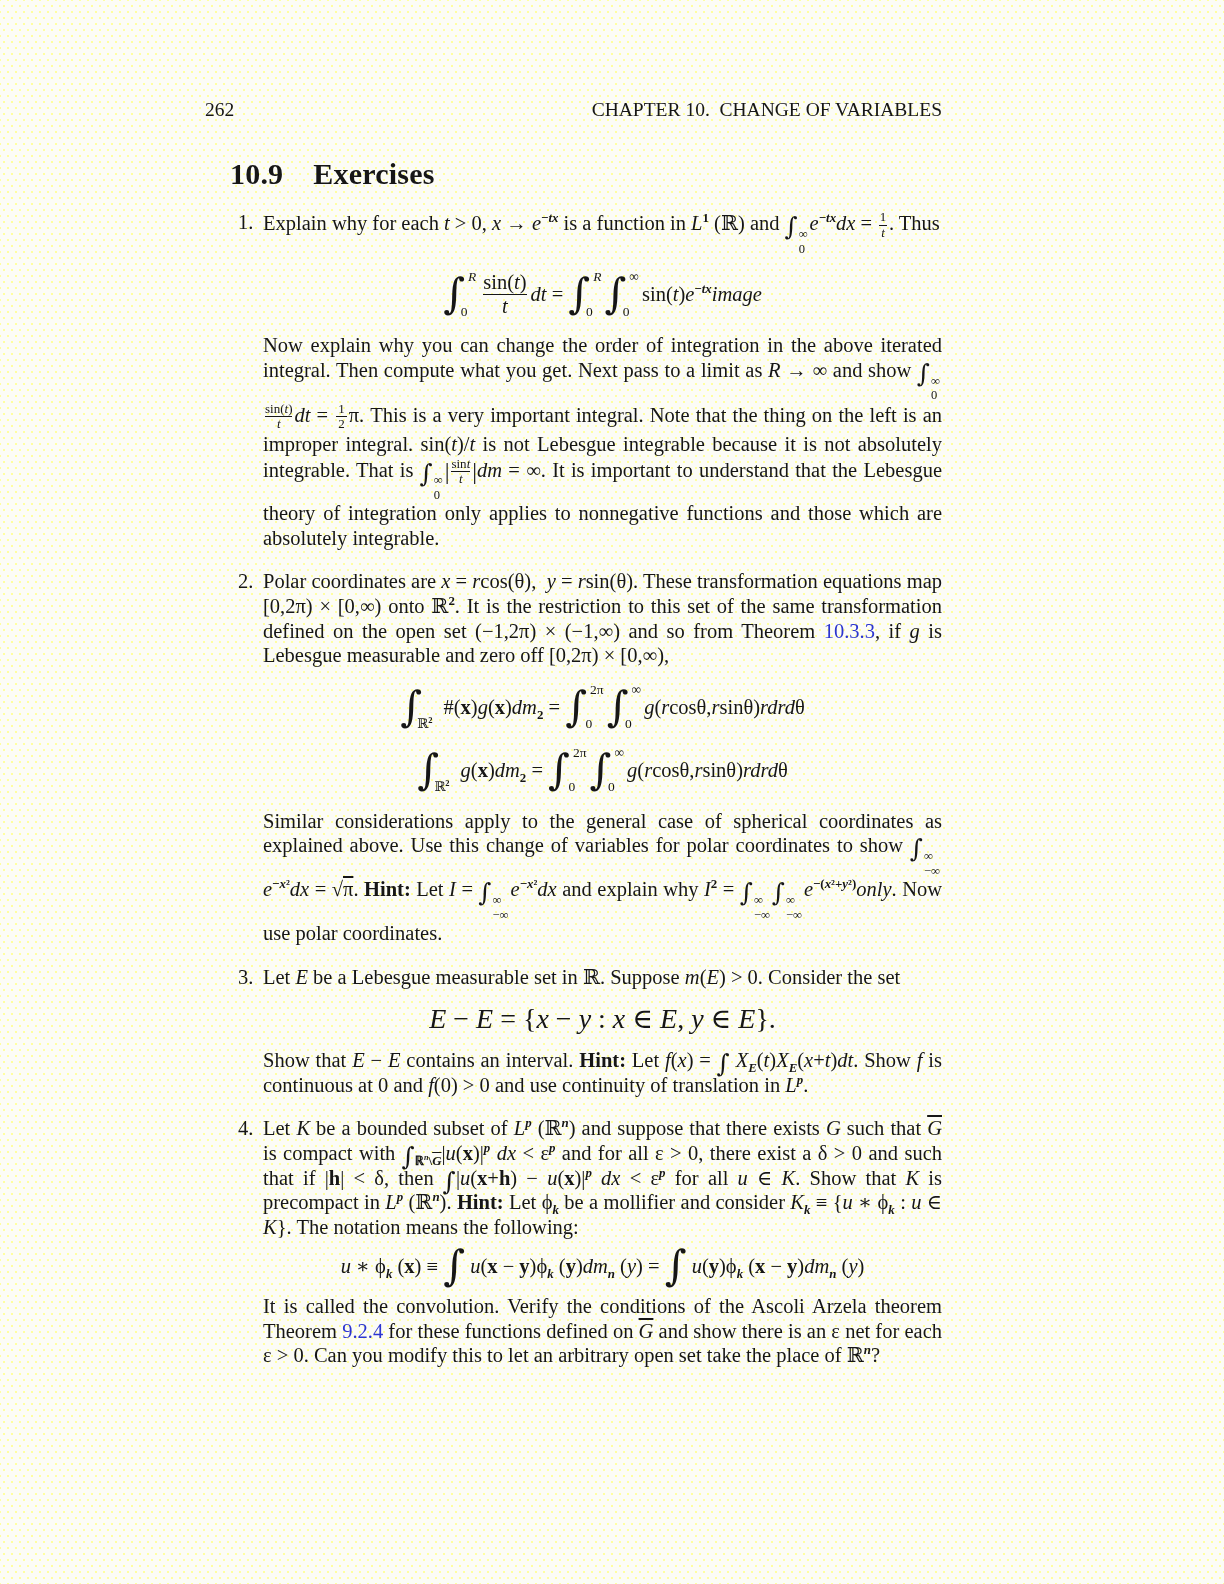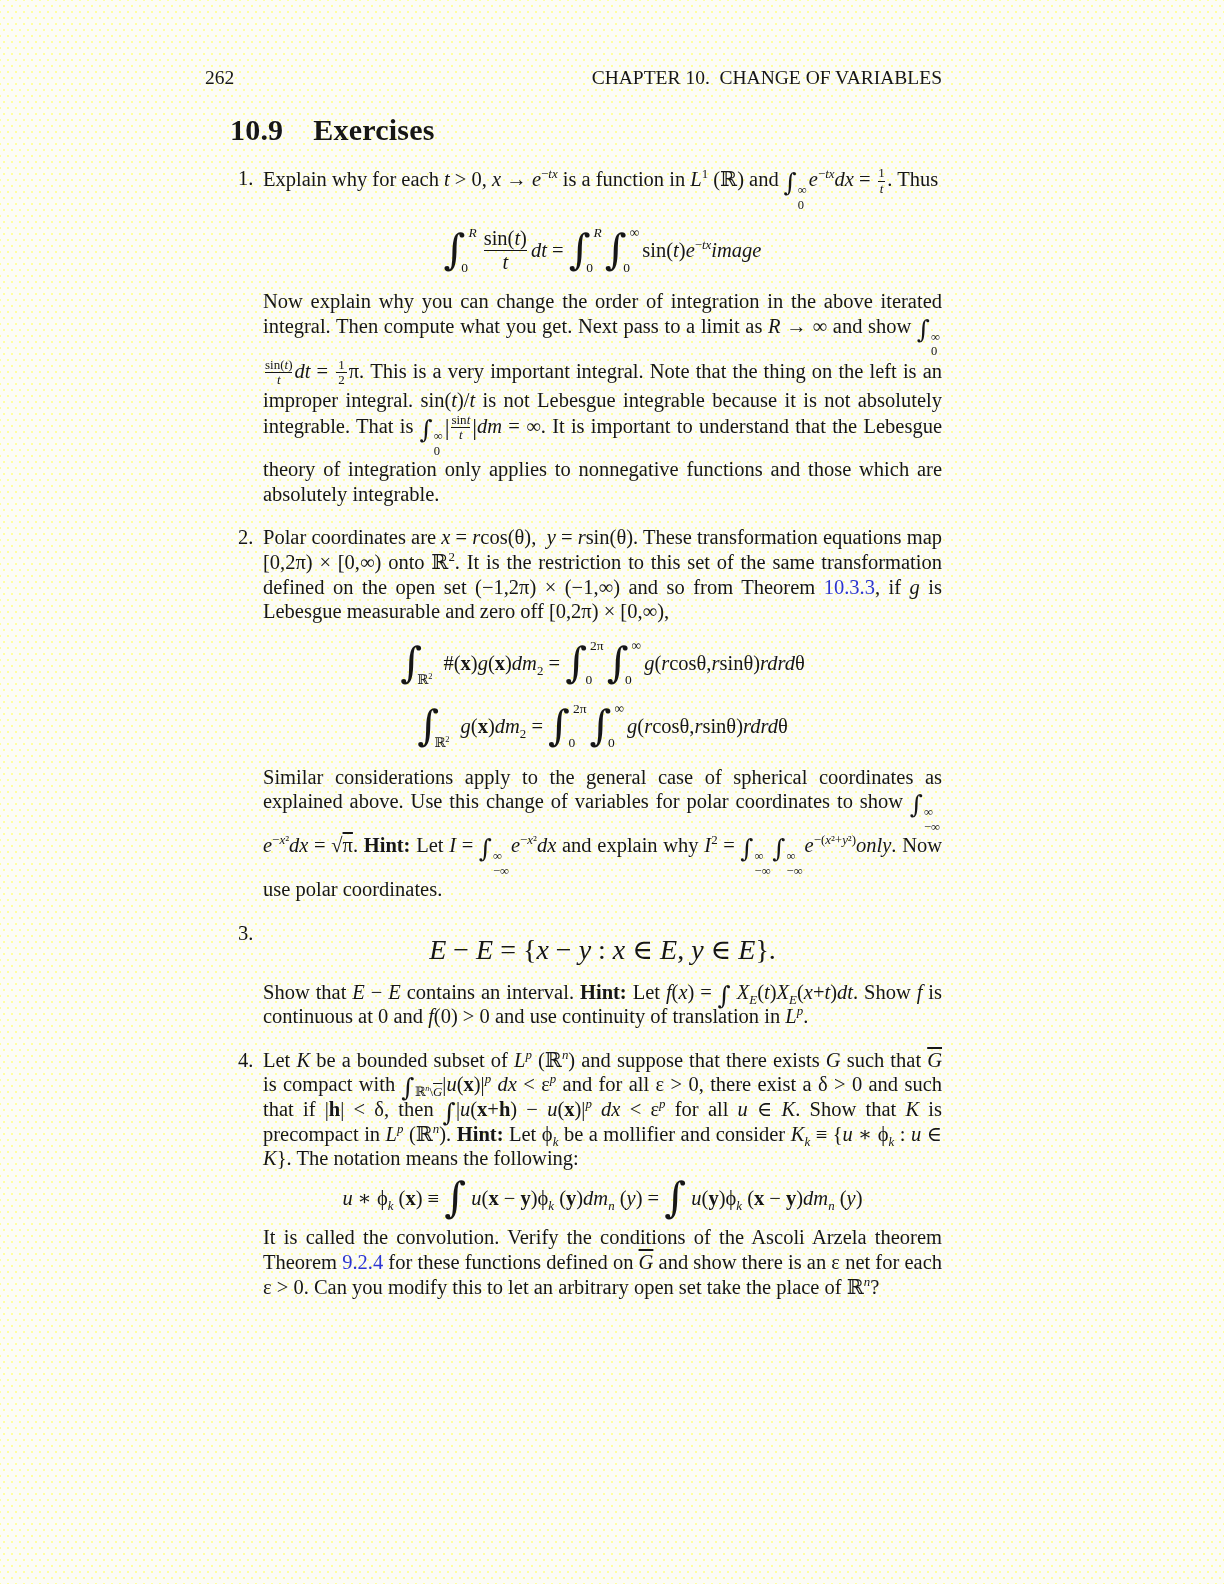--- a/index.html
+++ b/index.html
@@ -7,23 +7,23 @@
     position:relative; width:1224px; height:1584px; overflow:hidden;
     background-color:#fcfcf6;
     background-image:
       radial-gradient(circle, var(--dot,#ffffa0) 1px, rgba(255,255,255,0) 1.4px),
       radial-gradient(circle, var(--dot,#ffffa0) 1px, rgba(255,255,255,0) 1.4px);
     background-size:8px 12px, 8px 12px;
     background-position:0 0, 4px 6px;
     font-family:"Liberation Serif","DejaVu Serif",serif;
     color:var(--ink,#161616);
   }
-  .content { position:absolute; left:205px; top:68px; width:737px; }
+  .content { position:absolute; left:205px; top:100px; width:737px; }
   .pagehead { display:flex; justify-content:space-between; font-size:19.5px; line-height:1.05; }
-  .secttitle { margin:25px 0 0 25px; font-size:30px; font-weight:bold; letter-spacing:0.2px; }
+  .secttitle { margin:37px 0 0 25px; font-size:30px; font-weight:bold; letter-spacing:0.2px; }
   .secttitle .gap { display:inline-block; width:30px; }
   .item { display:flex; margin-top:19px; }
   .inum { width:25px; margin-left:33px; flex:none; font-size:20.5px; line-height:24.6px; }
   .ibody { width:679px; font-size:20.5px; line-height:24.6px; text-align:justify; }
   .ibody p { margin:0; }
   .disp { text-align:center; margin:15px 0 15px; line-height:1; white-space:nowrap; }
   .disp3 { text-align:center; margin:17px 0 17px; font-size:28px; }
   
   .bint { font-family:"DejaVu Serif",serif; font-size:42px; line-height:0; vertical-align:middle; }
   .blims { display:inline-flex; flex-direction:column; justify-content:space-between;
@@ -36,21 +36,21 @@
   .frac { display:inline-flex; flex-direction:column; align-items:center; vertical-align:middle;
           font-size:20.5px; line-height:1.12; margin:0 4px; }
   .frac .den { border-top:1.3px solid currentColor; padding:0 3px; align-self:stretch; text-align:center; }
   .sfrac { display:inline-flex; flex-direction:column; align-items:center; vertical-align:middle;
            font-size:13px; line-height:1.12; margin:0 2px; }
   .sfrac .den { border-top:1px solid currentColor; padding:0 2px; align-self:stretch; text-align:center; }
   .eqtxt { font-size:20.5px; vertical-align:middle; line-height:1.2; }
   .tb { font-size:24px; vertical-align:-2px; }
   .ol { text-decoration:overline; }
   .link { color:var(--link,#2c35cf); }
-  sup,sub { font-size:63%; line-height:0; }
+  sup,sub { font-size:63%; line-height:0;font-weight:bold; }
   .page b { font-weight:bold; }
 </style>
 </head>
 <body>
 
 <div class="page" style="--link: #2c35cf; --ink: #161616; --dot: #ffffa0; background-color: rgb(252, 252, 246);">
   <div class="content">
 
     <div class="pagehead">
       <span>262</span>
@@ -137,20 +137,21 @@
             </span><span class="ii">∫</span><span class="stk">
               <span>∞</span>
               <span>−∞</span>
             </span><i>e</i><sup>−(<i>x</i>²+<i>y</i>²)</sup><i>only</i>. Now use polar coordinates.</p>
       </div>
     </div>
 
     <div class="item">
       <span class="inum">3.</span>
       <div class="ibody">
+        <p>Let <i>E</i> be a Lebesgue measurable set in ℝ. Suppose <i>m</i>(<i>E</i>) &gt; 0. Consider the set</p>
         <div class="disp3"><i>E</i> − <i>E</i> = {<i>x</i> − <i>y</i> : <i>x</i> ∈ <i>E</i>, <i>y</i> ∈ <i>E</i>}.</div>
         <p>Show that <i>E</i> − <i>E</i> contains an interval. <b>Hint:</b> Let <i>f</i>(<i>x</i>) = <span class="ii">∫</span> <i>X</i><sub><i>E</i></sub>(<i>t</i>)<i>X</i><sub><i>E</i></sub>(<i>x</i>+<i>t</i>)<i>dt</i>. Show <i>f</i> is continuous at 0 and <i>f</i>(0) &gt; 0 and use continuity of translation in <i>L</i><sup><i>p</i></sup>.</p>
       </div>
     </div>
 
     <div class="item">
       <span class="inum">4.</span>
       <div class="ibody">
         <p>Let <i>K</i> be a bounded subset of <i>L</i><sup><i>p</i></sup> (ℝ<sup><i>n</i></sup>) and suppose that there exists <i>G</i> such that <span class="ol"><i>G</i></span> is compact with <span class="ii">∫</span><sub>ℝ<sup><i>n</i></sup>\<span class="ol"><i>G</i></span></sub>|<i>u</i>(<b>x</b>)|<sup><i>p</i></sup> <i>dx</i> &lt; ε<sup><i>p</i></sup> and for all ε &gt; 0, there exist a δ &gt; 0 and such that if |<b>h</b>| &lt; δ, then <span class="ii">∫</span>|<i>u</i>(<b>x</b>+<b>h</b>) − <i>u</i>(<b>x</b>)|<sup><i>p</i></sup> <i>dx</i> &lt; ε<sup><i>p</i></sup> for all <i>u</i> ∈ <i>K</i>. Show that <i>K</i> is precompact in <i>L</i><sup><i>p</i></sup> (ℝ<sup><i>n</i></sup>). <b>Hint:</b> Let ϕ<sub><i>k</i></sub> be a mollifier and consider <i>K</i><sub><i>k</i></sub> ≡ {<i>u</i> ∗ ϕ<sub><i>k</i></sub> : <i>u</i> ∈ <i>K</i>}. The notation means the following:</p>
         <div class="disp"><span class="eqtxt"><i>u</i> ∗ ϕ<sub><i>k</i></sub> (<b>x</b>) ≡ </span><span class="bint">∫</span><span class="eqtxt">&nbsp;<i>u</i>(<b>x</b> − <b>y</b>)ϕ<sub><i>k</i></sub> (<b>y</b>)<i>dm</i><sub><i>n</i></sub> (<i>y</i>) = </span><span class="bint">∫</span><span class="eqtxt">&nbsp;<i>u</i>(<b>y</b>)ϕ<sub><i>k</i></sub> (<b>x</b> − <b>y</b>)<i>dm</i><sub><i>n</i></sub> (<i>y</i>)</span></div>

